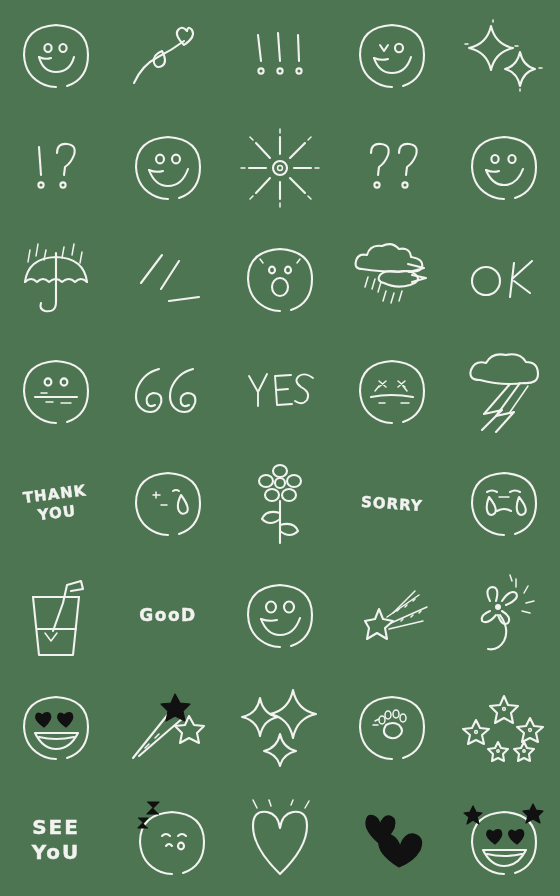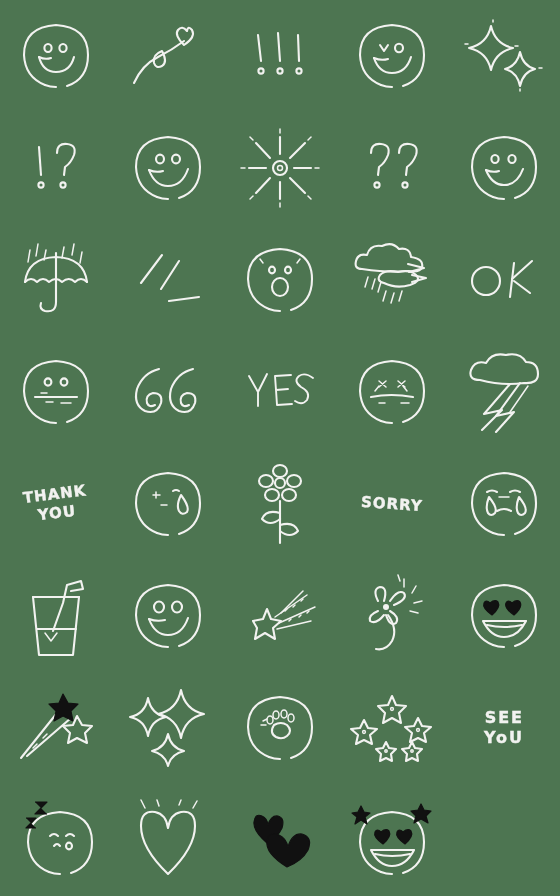--- a/index.html
+++ b/index.html
@@ -341,20 +341,23 @@
   <div class="cell">
     <svg width="66" height="86" viewBox="0 0 66 86">
       <path class="ink" d="M10 24 L16 82 L50 82 L56 24 Z"></path>
       <path class="ink" d="M10 24 L56 24"></path>
       <path class="ink" d="M14 56 L53 56"></path>
       <path class="ink" d="M30 58 L40 30 L44 12 L58 8 L60 16 L48 18"></path>
       <path class="ink-thin" d="M22 60 L28 68 L34 60"></path>
     </svg>
   </div>
 
+  <div class="cell">
+    <div class="lbl" style="font-size:17px;letter-spacing:1.5px;">GooD</div>
+  </div>
 
   <div class="cell">
     <svg width="78" height="78" viewBox="0 0 78 78">
       <path class="ink" d="M28 68 Q8 60 7 38 Q7 10 39 8 Q71 10 71 38 Q71 62 50 69"></path>
       <path class="ink" d="M28 68 Q33 70 39 70"></path>
       <ellipse class="ink" cx="30" cy="30" rx="5" ry="5.5"></ellipse>
       <ellipse class="ink" cx="48" cy="30" rx="5" ry="5.5"></ellipse>
       <path class="ink" d="M20 42 Q26 58 39 58 Q53 58 59 41"></path>
       <path class="ink" d="M20 42 Q28 45 36 43"></path>
     </svg>
@@ -453,21 +456,21 @@
         <circle cx="42" cy="21" r="1.4"></circle>
           <circle cx="14" cy="44" r="1.4"></circle>
         <circle cx="68" cy="42" r="1.4"></circle>
           <circle cx="36" cy="63" r="1.2"></circle>
         <circle cx="62" cy="63" r="1.2"></circle>
       </g>
     </svg>
   </div>
 
   <div class="cell">
-    <div class="lbl" style="font-size:16px;white-space:pre;letter-spacing:2px;text-align:right;">SEE
+    <div class="lbl" style="font-size:20px;white-space:pre;letter-spacing:2px;">SEE
 YoU</div>
   </div>
 
   <div class="cell">
     <svg width="86" height="84" viewBox="0 0 86 84">
       <path class="ink" d="M36 74 Q16 66 15 44 Q15 16 47 14 Q79 16 79 44 Q79 68 58 75"></path>
       <path class="ink" d="M36 74 Q41 76 47 76"></path>
       <path class="ink-black" d="M22 4 L34 4 L22 16 L34 16"></path>
       <path class="ink-black" d="M13 20 L23 20 L13 30 L23 30"></path>
       <path class="ink" d="M37 38 Q41 34 45 38"></path>

